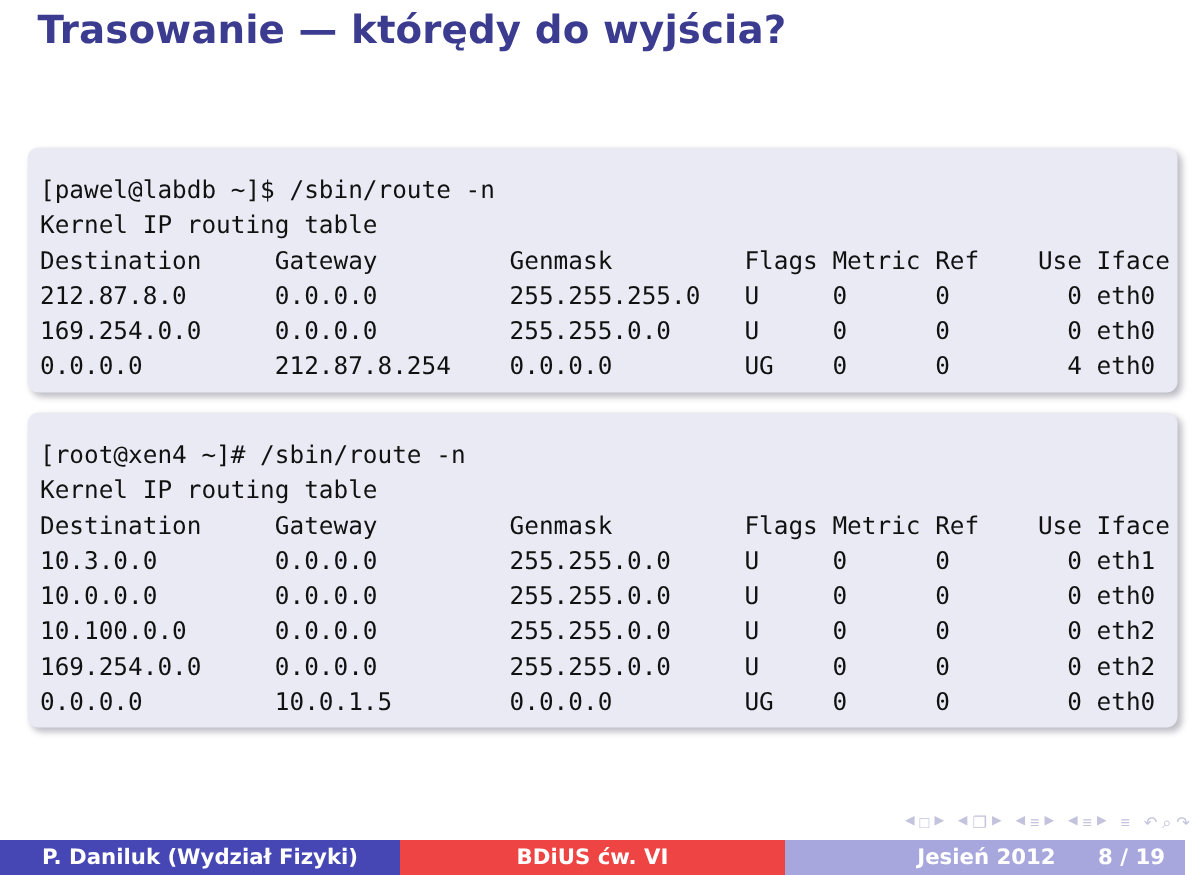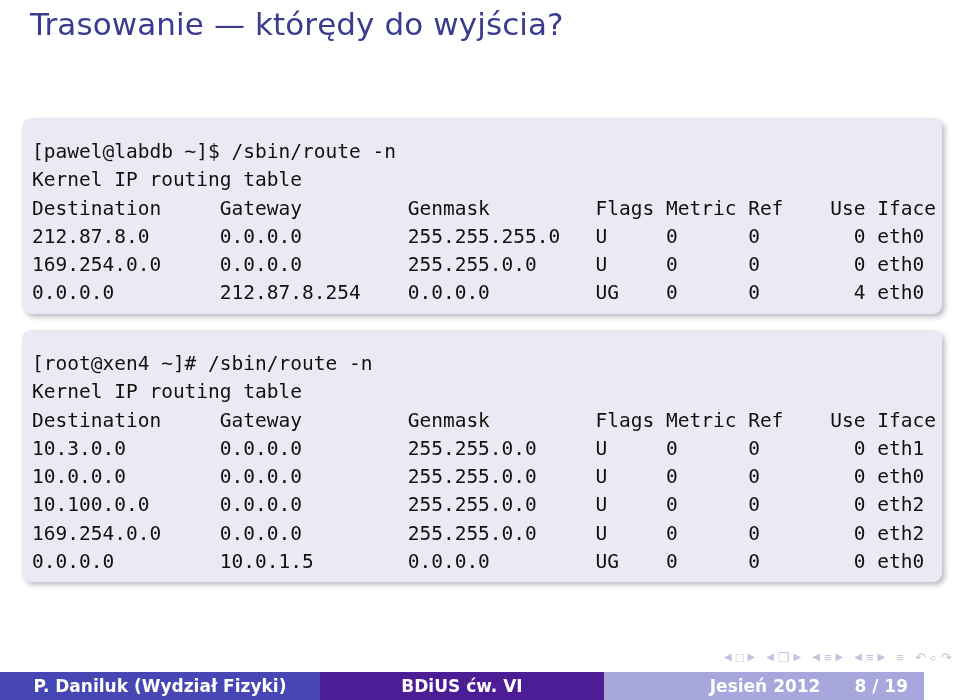--- a/index.html
+++ b/index.html
@@ -15,21 +15,21 @@
     overflow: hidden;
   }
 
   
   #slide-title {
     position: absolute;
     left: 30px;
     top: 6px;
     font-family: "DejaVu Sans", sans-serif;
     font-size: 31px;
-    font-weight: 400;
+    font-weight: 700;
     color: #3b3b8f;
     letter-spacing: 0.1px;
     white-space: nowrap;
   }
 
   
   .code-block {
     position: absolute;
     left: 22px;
     width: 920px;
@@ -89,22 +89,22 @@
     font-weight: bold;
     box-sizing: border-box;
     white-space: nowrap;
   }
   #footer-author {
     width: 320px;
     background: #4646b4;
     justify-content: center;
   }
   #footer-course {
-    width: 284px;
-    background: #4c1d95;
+    width: 308px;
+    background: #ef4444;
     justify-content: center;
   }
   #footer-right {
     width: 320px;
     background: #a7a7de;
     justify-content: flex-end;
     padding-right: 16px;
     gap: 34px;
     text-align: center;
   }

